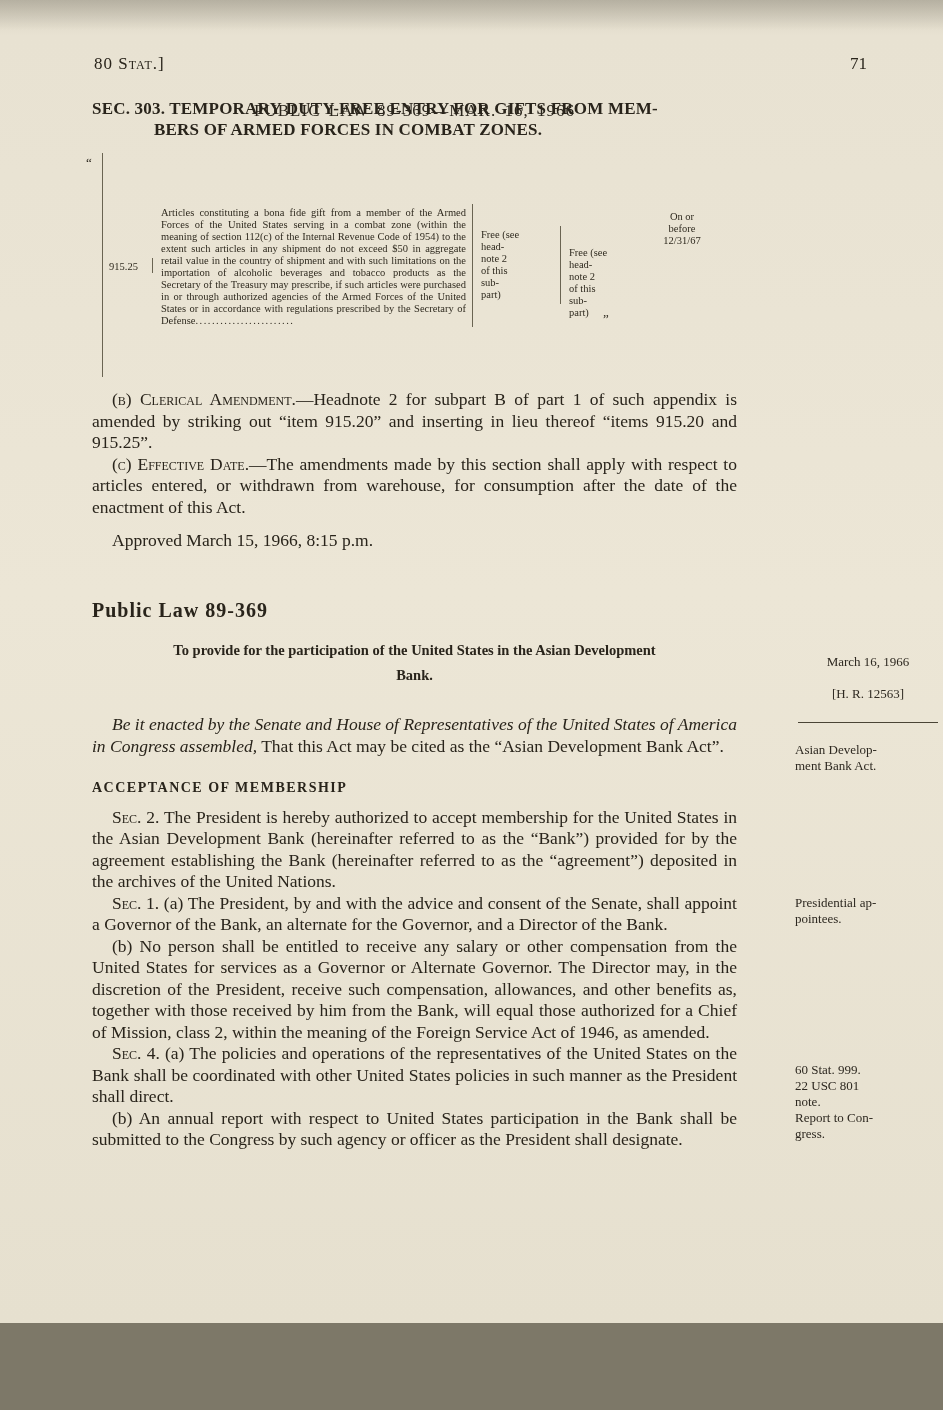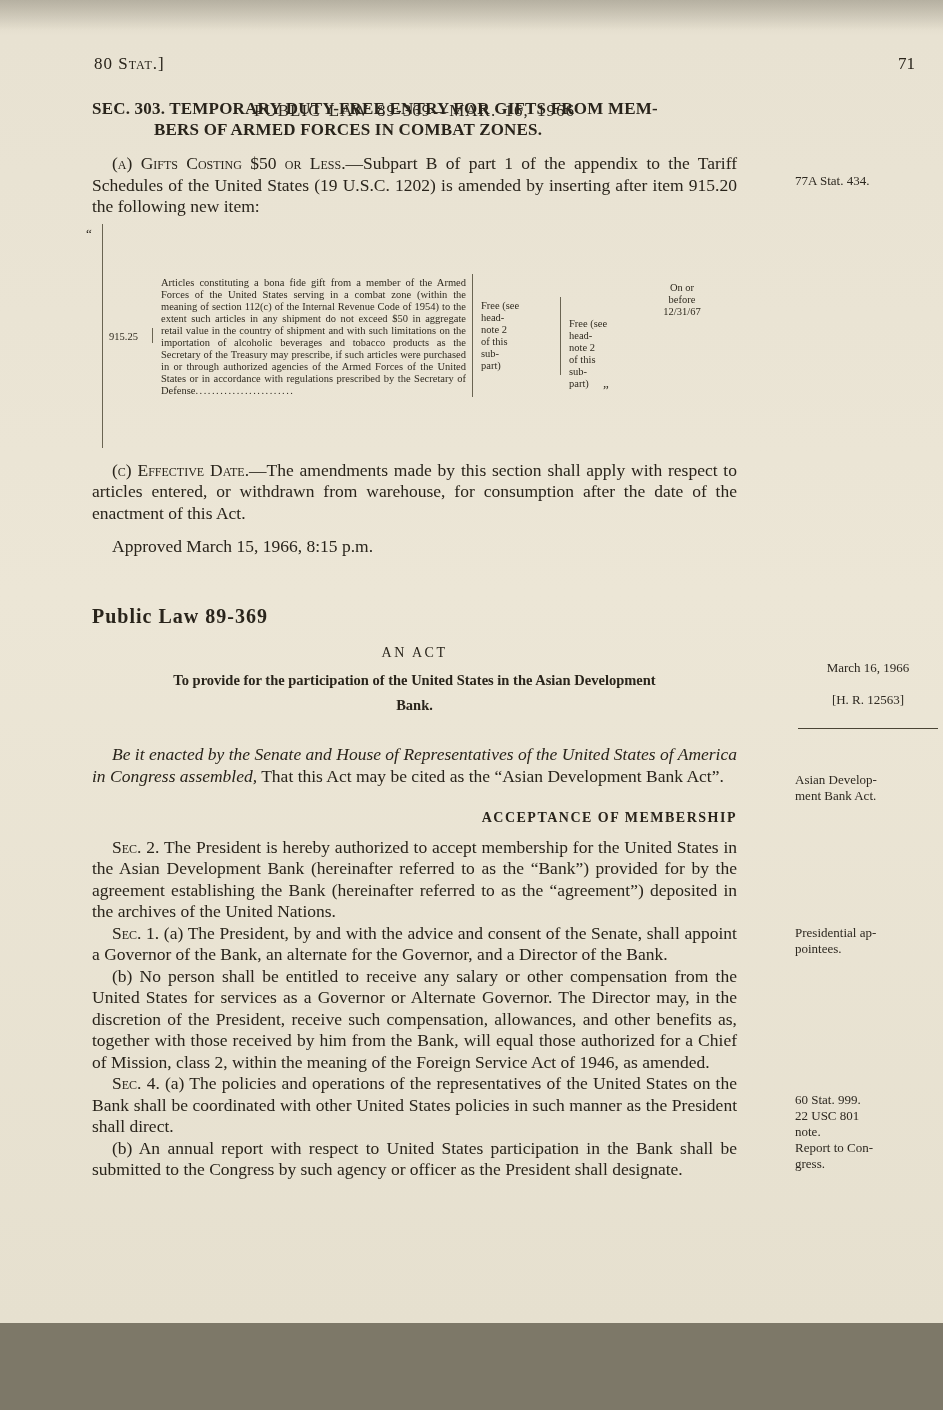--- a/index.html
+++ b/index.html
@@ -14,21 +14,21 @@
   }
   .scan-top{ position:absolute; top:0; left:0; width:100%; height:30px;
     background:linear-gradient(180deg,rgba(90,86,76,.28),rgba(90,86,76,0)); }
   .smallcaps{ font-variant:small-caps; }
   .it{ font-style:italic; }
 
   
   .running-head{ position:absolute; top:54px; left:92px; width:828px; height:24px; font-size:17px; }
   .rh-left{ position:absolute; left:2px; top:0; font-variant:small-caps; letter-spacing:1px; }
   .rh-center{ display:block; width:645px; text-align:center; letter-spacing:1px; word-spacing:3px;margin-top:47px; }
-  .rh-right{ position:absolute; left:806px; top:0; }
+  .rh-right{ position:absolute; left:758px; top:0; }
 
   
   .text-col{ position:absolute; top:98px; left:92px; width:645px; text-align:justify;
     font-size:17.5px; line-height:21.5px; }
   .sec-heading{ font-size:17px; font-weight:bold; line-height:21px; margin:0 0 13px 0;
     padding-left:62px; text-indent:-62px; white-space:pre-line; text-align:left; letter-spacing:.2px; }
   .para{ margin:0; text-indent:20px; position:relative; }
   .mb6{ margin-bottom:6px; }
   .approved{ margin-top:12px; text-indent:20px; }
 
@@ -55,41 +55,40 @@
   .tsus-closeq{ position:absolute; left:42px; bottom:-3px; font-size:13px; }
 
   
   .pl-heading{ margin-top:46px; font-size:20px; line-height:24px; letter-spacing:1px;
     text-align:left; text-indent:0; }
   .an-act-block{ position:relative; margin-top:10px; }
   .an-act{ text-align:center; font-size:14px; letter-spacing:2.5px; line-height:18px; }
   .act-title{ text-align:center; font-size:14.5px; font-weight:bold; line-height:25px;
     margin-top:6px; white-space:pre-line; }
   .enacting{ margin-top:26px; }
-  .cross-head{ text-align:right; font-size:14px; letter-spacing:1.5px; margin:20px 0 8px 0;
+  .cross-head{ text-align:left; font-size:14px; letter-spacing:1.5px; margin:20px 0 8px 0;
     text-indent:0; }
 </style>
 </head>
 <body>
 
 <div class="page">
   <div class="scan-top"></div>
 
   <header class="running-head">
     <span class="rh-left">80 Stat.]</span>
     <span class="rh-center">PUBLIC LAW 89-369—MAR. 16, 1966</span>
     <span class="rh-right">71</span>
   </header>
 
   <main class="text-col">
 
     <h2 class="sec-heading">SEC. 303. TEMPORARY DUTY-FREE ENTRY FOR GIFTS FROM MEM-
 BERS OF ARMED FORCES IN COMBAT ZONES.</h2>
 
-    <p class="para mb6"><span class="smallcaps">(a) Gifts Costing $50 or Less.</span><span>—Subpart B of part 1 of the appendix to the Tariff Schedules of the United States (19 U.S.C. 1202) is amended by inserting after item 915.20 the following new item:</span><span class="margin-note" style="top:20px">77A Stat. 434.</span></p>
 
     <div class="tsus-wrap">
       <span class="tsus-openq">“</span>
       <div class="tsus">
         <div class="tcell c-item"><span>915.25</span></div>
         <div class="tcell c-desc"><span>Articles constituting a bona fide gift from a member of the Armed Forces of the United States serving in a combat zone (within the meaning of section 112(c) of the Internal Revenue Code of 1954) to the extent such articles in any shipment do not exceed $50 in aggregate retail value in the country of shipment and with such limitations on the importation of alcoholic beverages and tobacco products as the Secretary of the Treasury may prescribe, if such articles were purchased in or through authorized agencies of the Armed Forces of the United States or in accordance with regulations prescribed by the Secretary of Defense</span><span class="dots">........................</span></div>
         <div class="tcell c-rate">
             <span class="rate">Free (see
 head-
 note 2
@@ -105,29 +104,29 @@
 head-
 note 2
 of this
 sub-
 part)</span>
             <span class="tsus-closeq">”</span>
           </div>
       </div>
     </div>
 
+    <p class="para"><span class="smallcaps">(b) Clerical Amendment.</span><span>—Headnote 2 for subpart B of part 1 of such appendix is amended by striking out “item 915.20” and inserting in lieu thereof “items 915.20 and 915.25”.</span></p>
 
     <p class="para"><span class="smallcaps">(c) Effective Date.</span><span>—The amendments made by this section shall apply with respect to articles entered, or withdrawn from warehouse, for consumption after the date of the enactment of this Act.</span></p>
 
     <p class="approved">Approved March 15, 1966, 8:15 p.m.</p>
 
     <h2 class="pl-heading">Public Law 89-369</h2>
 
     <div class="an-act-block">
-      <div class="an-act">AN ACT</div>
       <div class="act-title">To provide for the participation of the United States in the Asian Development
 Bank.</div>
       <span class="margin-note date-note" style="top:0">
         <span class="dn-line">March 16, 1966</span>
         <span class="dn-line">[H. R. 12563]</span>
       </span>
     </div>
 
     <p class="para enacting"><span class="it">Be it enacted by the Senate and House of Representatives of the United States of America in Congress assembled,</span><span> That this Act may be cited as the “Asian Development Bank Act”.</span><span class="margin-note" style="top:28px">Asian Develop-
 ment Bank Act.</span></p>

